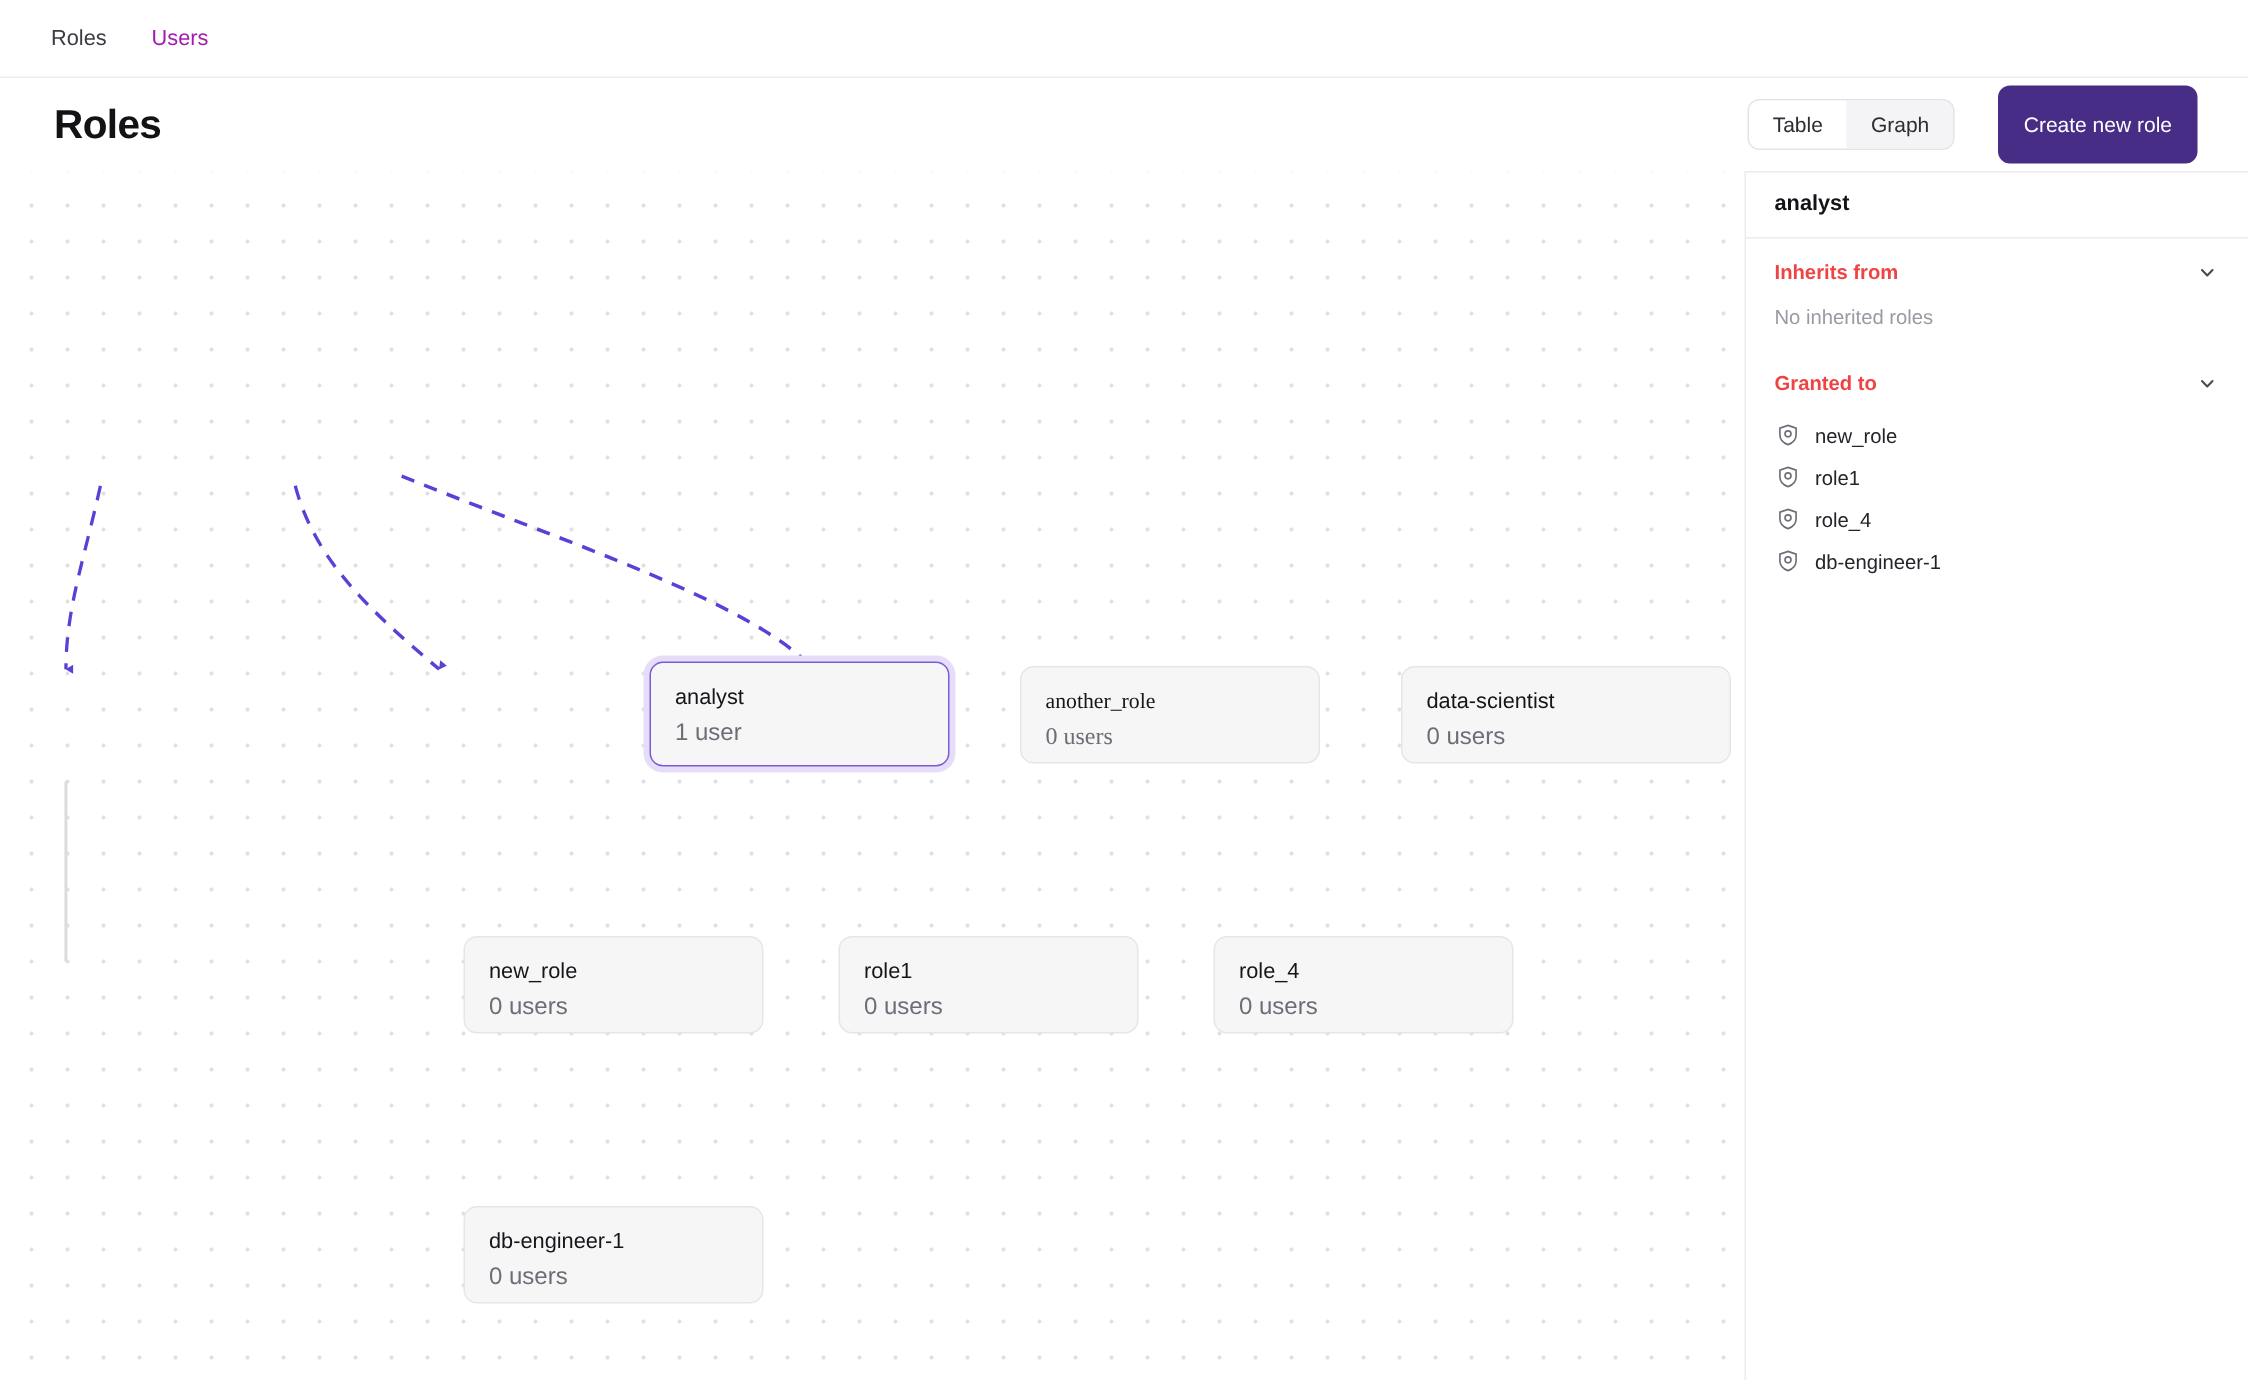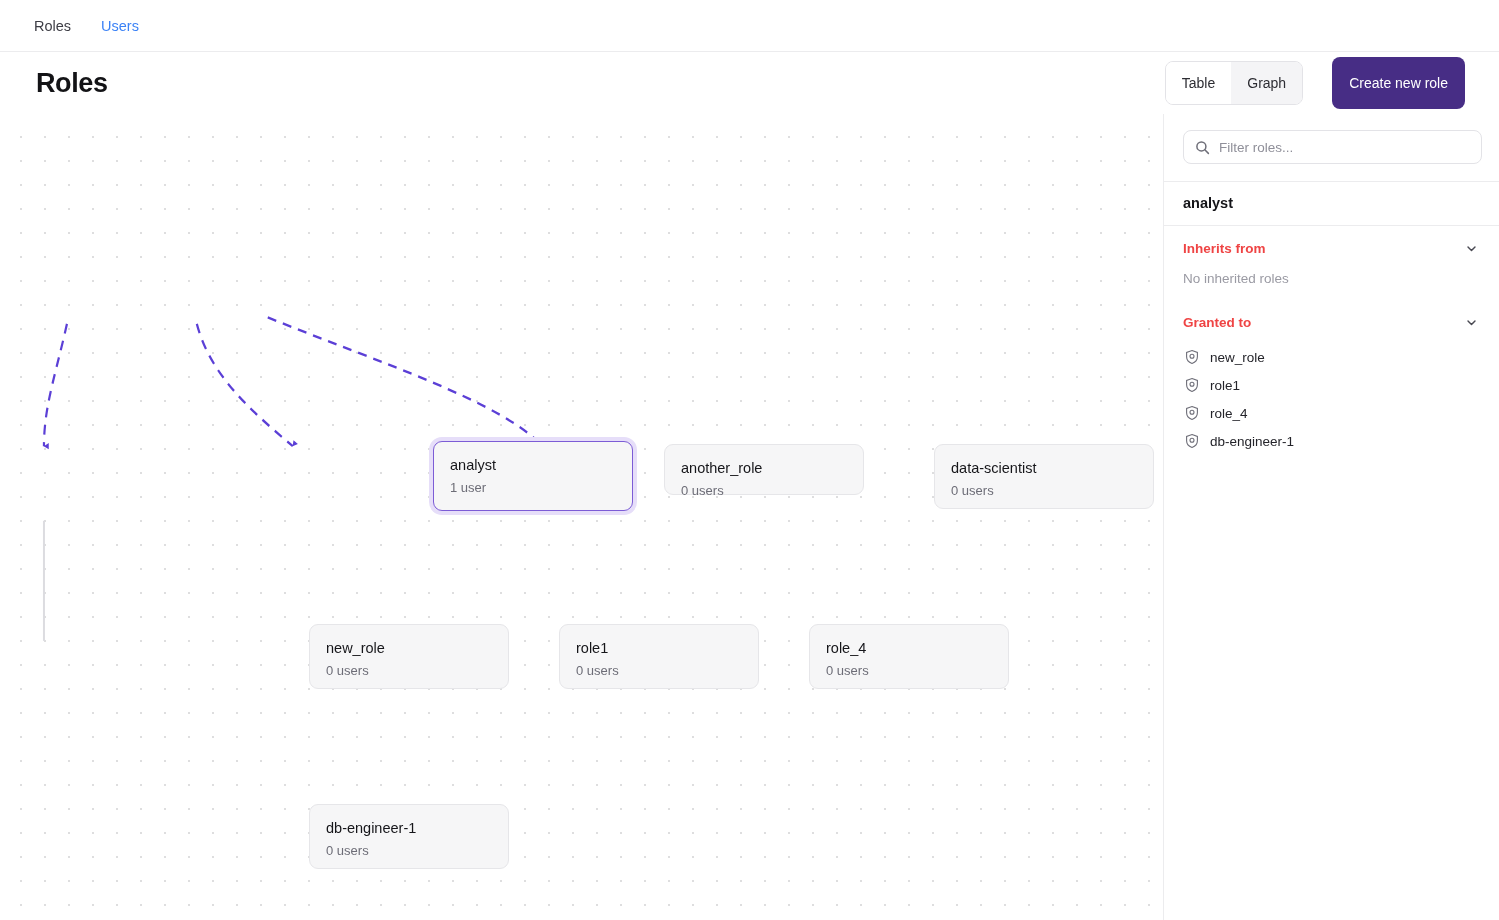--- a/index.html
+++ b/index.html
@@ -24,41 +24,41 @@
 
   
   .tabbar {
     height: 52px; flex: 0 0 52px;
     display: flex; align-items: center;
     padding: 0 24px; gap: 10px;
     border-bottom: 1px solid #ececee;
     background: #fff;
   }
   .tab {
-    font-size: 14.5px; color: #3b82f6;
+    font-size: 14.5px; color: #a21caf;
     padding: 6px 10px; border-radius: 6px;
     cursor: pointer; background: transparent; border: none;
     font-family: inherit;
   }
   .tab.active { color: #3c3c44; }
 
   
   .toolbar {
     height: 62px; flex: 0 0 62px;
     display: flex; align-items: center; justify-content: space-between;
     padding: 0 34px 0 36px;
     background: #fff;
   }
   .page-title { font-size: 27px; font-weight: 700; letter-spacing: -0.4px; color: #131316; }
   .toolbar-right { display: flex; align-items: center; gap: 29px; }
 
   .segmented {
     display: flex; align-items: stretch;
     border: 1px solid #e3e3e7; border-radius: 8px;
-    overflow: hidden; height: 44px; background: #fff;
+    overflow: hidden; height: 34px; background: #fff;
   }
   .seg-btn {
     font-family: inherit; font-size: 14px; color: #2d2d33;
     padding: 0 16px; border: none; background: #fff;
     cursor: pointer; display: flex; align-items: center;
   }
   .seg-btn.active { background: #f4f4f6; }
 
   .primary-btn {
     font-family: inherit; font-size: 14px; font-weight: 400;
@@ -90,21 +90,21 @@
     border-radius: 9px;
     padding: 14px 16px 0 16px;
     cursor: pointer;
   }
   .node.selected {
     background: #f6f6f7;
     border: 1.6px solid #7c5cd6;
     box-shadow: 0 0 0 4px #e6def9;
   }
   .node-name { font-size: 14.5px; color: #16161a; line-height: 1.25; }
-  .node-users { font-size: 13px; color: #6d6d77; margin-top: 6px; }
+  .node-users { font-size: 16px; color: #6d6d77; margin-top: 6px; }
 
   
   .panel {
     flex: 0 0 335px; width: 335px;
     background: #fff; display: flex; flex-direction: column;
   }
   .panel-search-wrap { padding: 16px 17px 17px 19px; }
   .search-box {
     height: 34px; display: flex; align-items: center; gap: 9px;
     border: 1px solid #e3e3e7; border-radius: 8px; padding: 0 11px;
@@ -178,21 +178,21 @@
         <path d="M 268 188 C 380 230, 500 265, 543 307" fill="none" stroke="#5b3fd6" stroke-width="2.2" stroke-dasharray="9 7" marker-end="url(#arrow-purple)"></path>
 
         <path d="M 44 376 L 44 487" fill="none" stroke="#dcdce0" stroke-width="2"></path>
       </svg>
 
       <div class="node selected" style="left:433px; top:327px; width:200px; height:70px;">
         <div class="node-name">analyst</div>
         <div class="node-users">1 user</div>
       </div>
 
-      <div class="node" style="left:664px; top:330px; width:200px; height:51px;">
+      <div class="node" style="left:680px; top:330px; width:200px; height:65px;font-family:Liberation Serif, serif;">
         <div class="node-name">another_role</div>
         <div class="node-users">0 users</div>
       </div>
 
       <div class="node" style="left:934px; top:330px; width:220px; height:65px;">
         <div class="node-name">data-scientist</div>
         <div class="node-users">0 users</div>
       </div>
 
       <div class="node" style="left:309px; top:510px; width:200px; height:65px;">
@@ -212,31 +212,20 @@
 
       <div class="node" style="left:309px; top:690px; width:200px; height:65px;">
         <div class="node-name">db-engineer-1</div>
         <div class="node-users">0 users</div>
       </div>
 
     </div>
 
     <div class="panel">
 
-      <div class="panel-search-wrap">
-        <div class="search-box">
-          <svg width="15" height="15" viewBox="0 0 15 15">
-            <g fill="none" stroke="#6e6e78" stroke-width="1.5" stroke-linecap="round">
-              <circle cx="6.4" cy="6.4" r="4.5"></circle>
-              <path d="M9.8 9.8 L13.4 13.4"></path>
-            </g>
-          </svg>
-          <input class="search-input" type="text" placeholder="Filter roles..." style="">
-        </div>
-      </div>
 
       <div class="panel-divider"></div>
 
       <div class="panel-rolename">analyst</div>
 
       <div class="panel-divider"></div>
 
       <div class="section-head">
         <span class="section-title">Inherits from</span>
         <svg width="13" height="13" viewBox="0 0 13 13">

